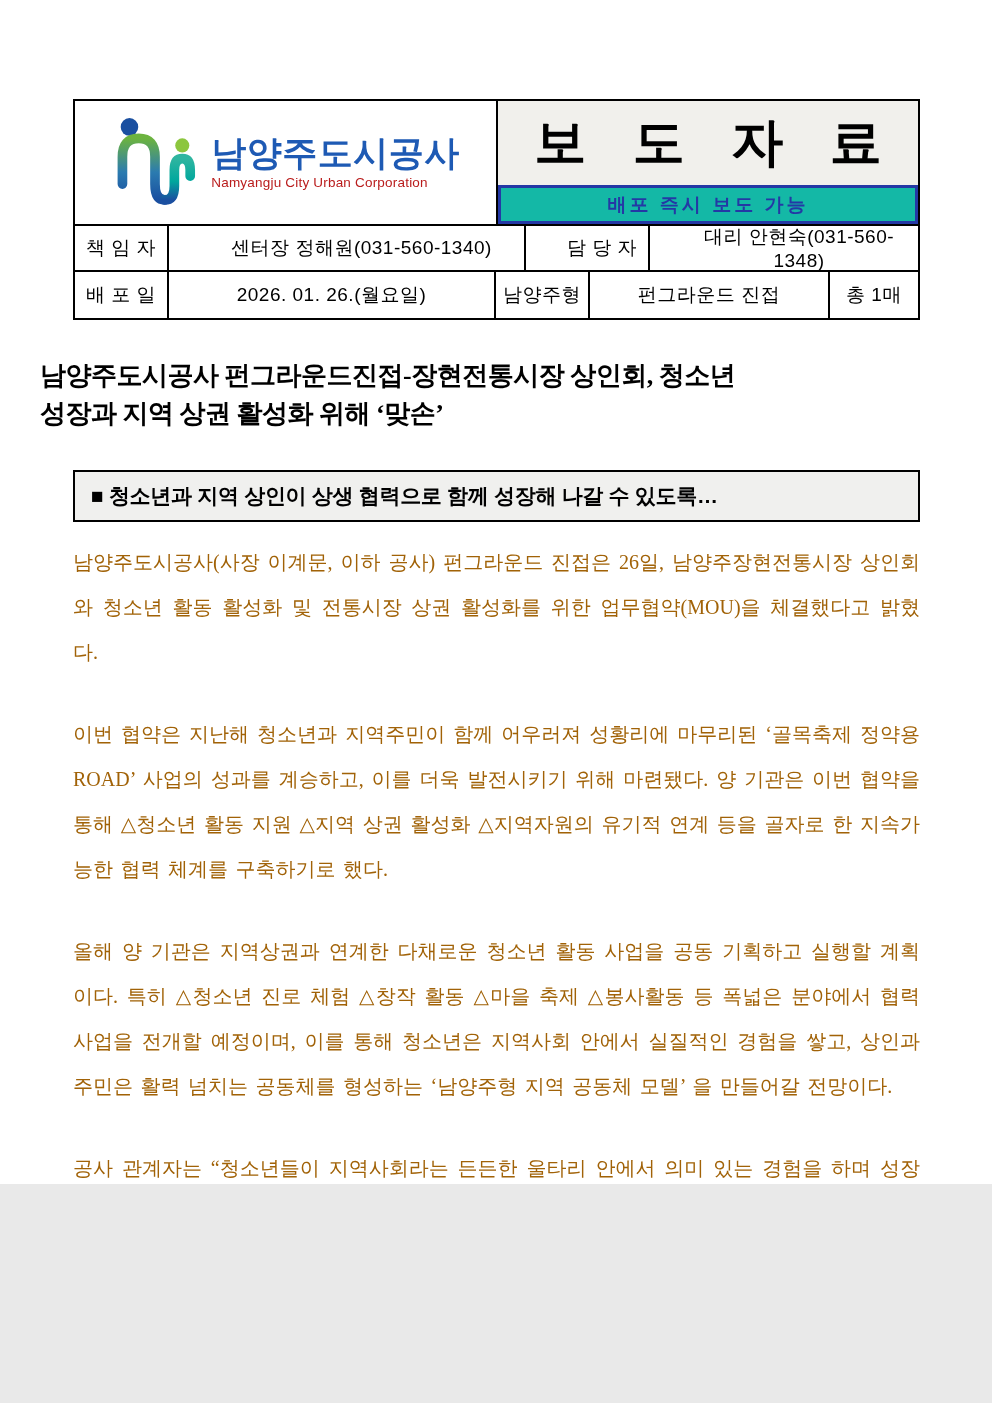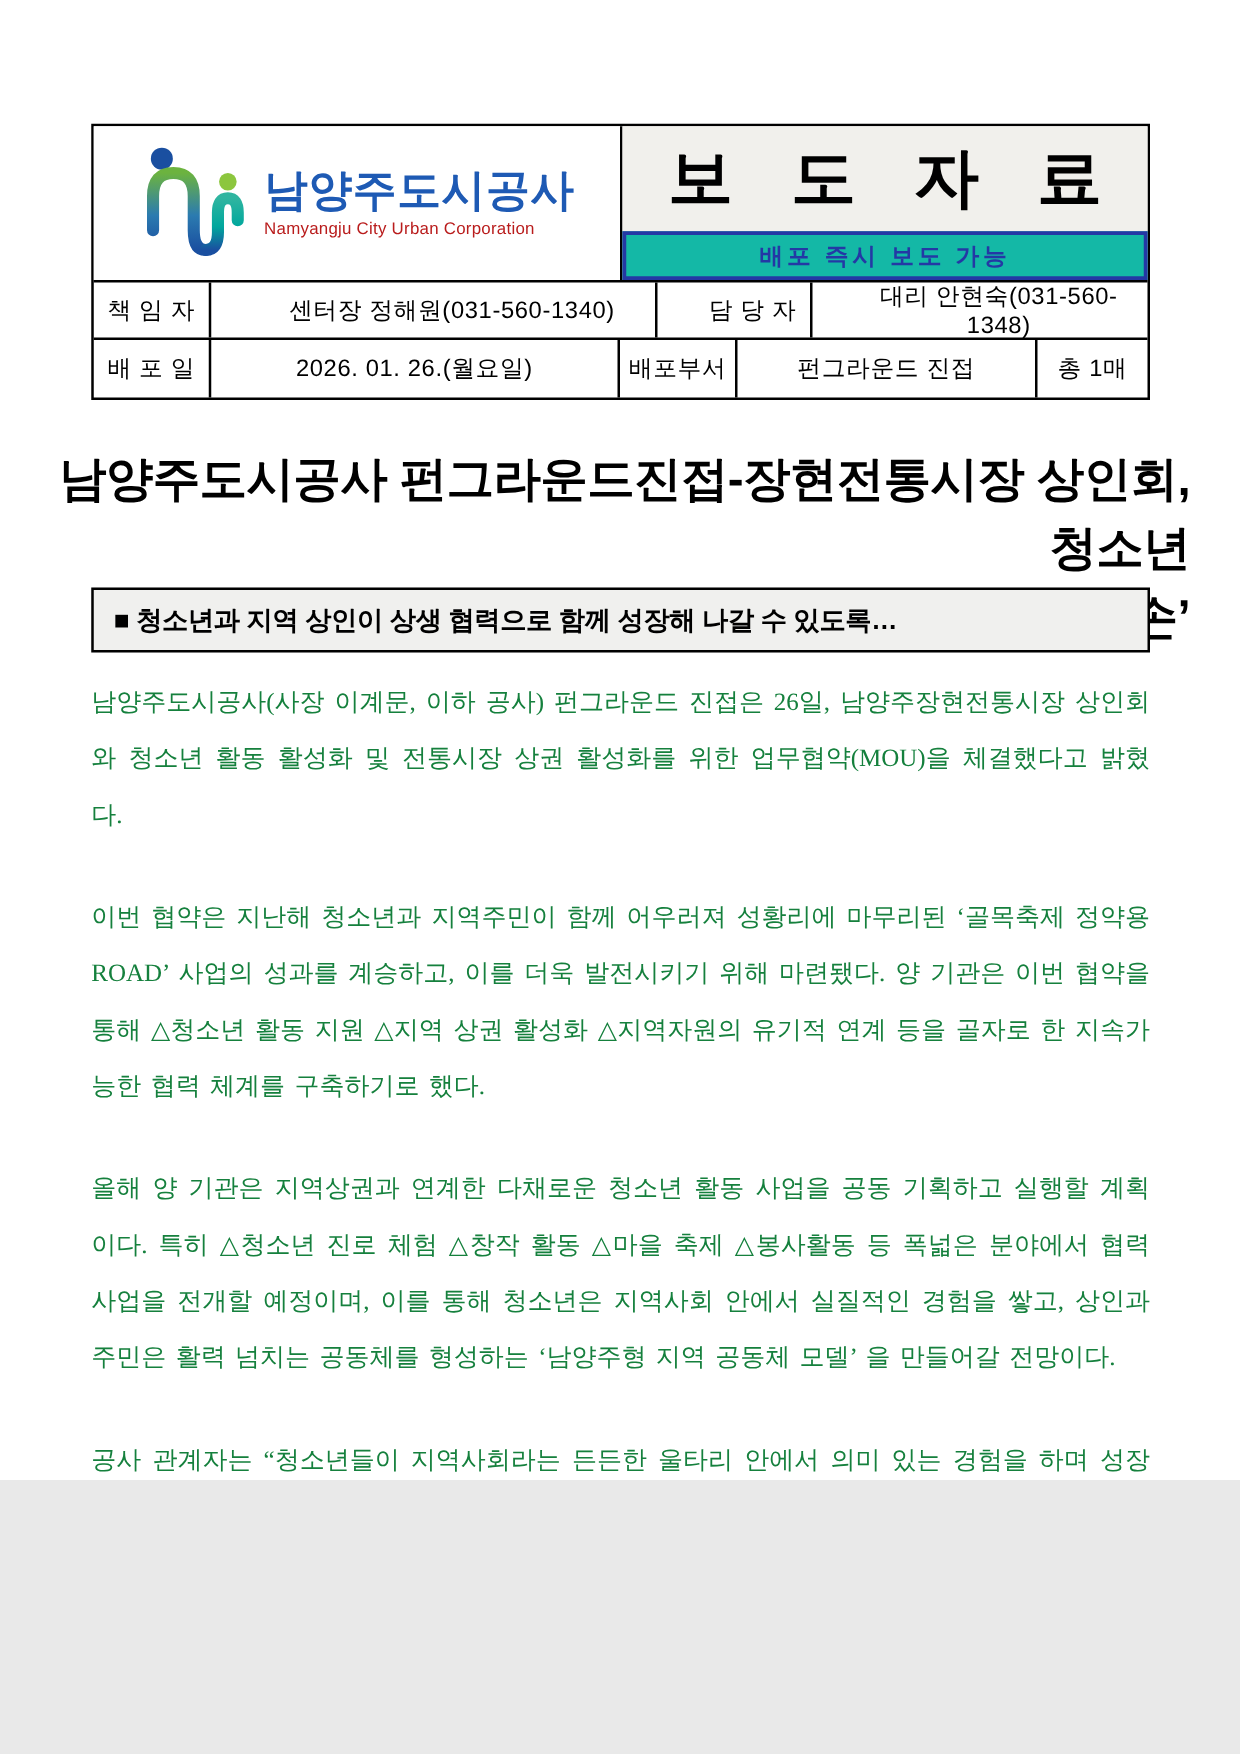--- a/index.html
+++ b/index.html
@@ -92,27 +92,27 @@
   .c-value2 { flex: 1; }
   .c-dept   { width: 240px; }
   .c-pages  { flex: 1; }
 
   
   .doc-title {
     position: absolute;
     left: 40px;
     right: 40px;
     top: 357px;
-    text-align: right;
-    font-size: 38px;
+    text-align: left;
+    font-size: 26px;
     font-weight: 800;
     letter-spacing: -0.5px;
     line-height: 1.45;
     color: #000;
-    font-family: Liberation Sans, sans-serif;
+    font-family: Liberation Serif, serif;
   }
 
   
   .subtitle-bar {
     position: absolute;
     left: 73px;
     top: 470px;
     width: 847px;
     height: 52px;
     border: 2px solid #000;
@@ -126,21 +126,21 @@
   }
 
   
   .body-text {
     position: absolute;
     left: 73px;
     top: 540px;
     width: 847px;
     font-family: "Liberation Serif", "DejaVu Serif", serif;
     font-size: 20px;
-    color: #15803d;
+    color: #a16207;
   }
   .body-text p {
     line-height: 45px;
     text-align: justify;
     word-spacing: 2.5px;
     margin-bottom: 37px;
   }
 </style>
 </head>
 <body>
@@ -182,21 +182,21 @@
     <div class="ht-row r2">
       <div class="cell c-label1">책 임 자</div>
       <div class="cell c-value1">센터장 정해원(031-560-1340)</div>
       <div class="cell c-label2">담 당 자</div>
       <div class="cell c-value2">대리 안현숙(031-560-1348)</div>
     </div>
 
     <div class="ht-row r3">
       <div class="cell c-label1">배 포 일</div>
       <div class="cell c-value1">2026. 01. 26.(월요일)</div>
-      <div class="cell c-label2">배포부서</div>
+      <div class="cell c-label2">남양주형</div>
       <div class="cell c-dept">펀그라운드 진접</div>
       <div class="cell c-pages">총 1매</div>
     </div>
   </div>
 
   <div class="doc-title">
     <div>남양주도시공사 펀그라운드진접-장현전통시장 상인회, 청소년</div>
     <div>성장과 지역 상권 활성화 위해  ‘맞손’</div>
   </div>
 

